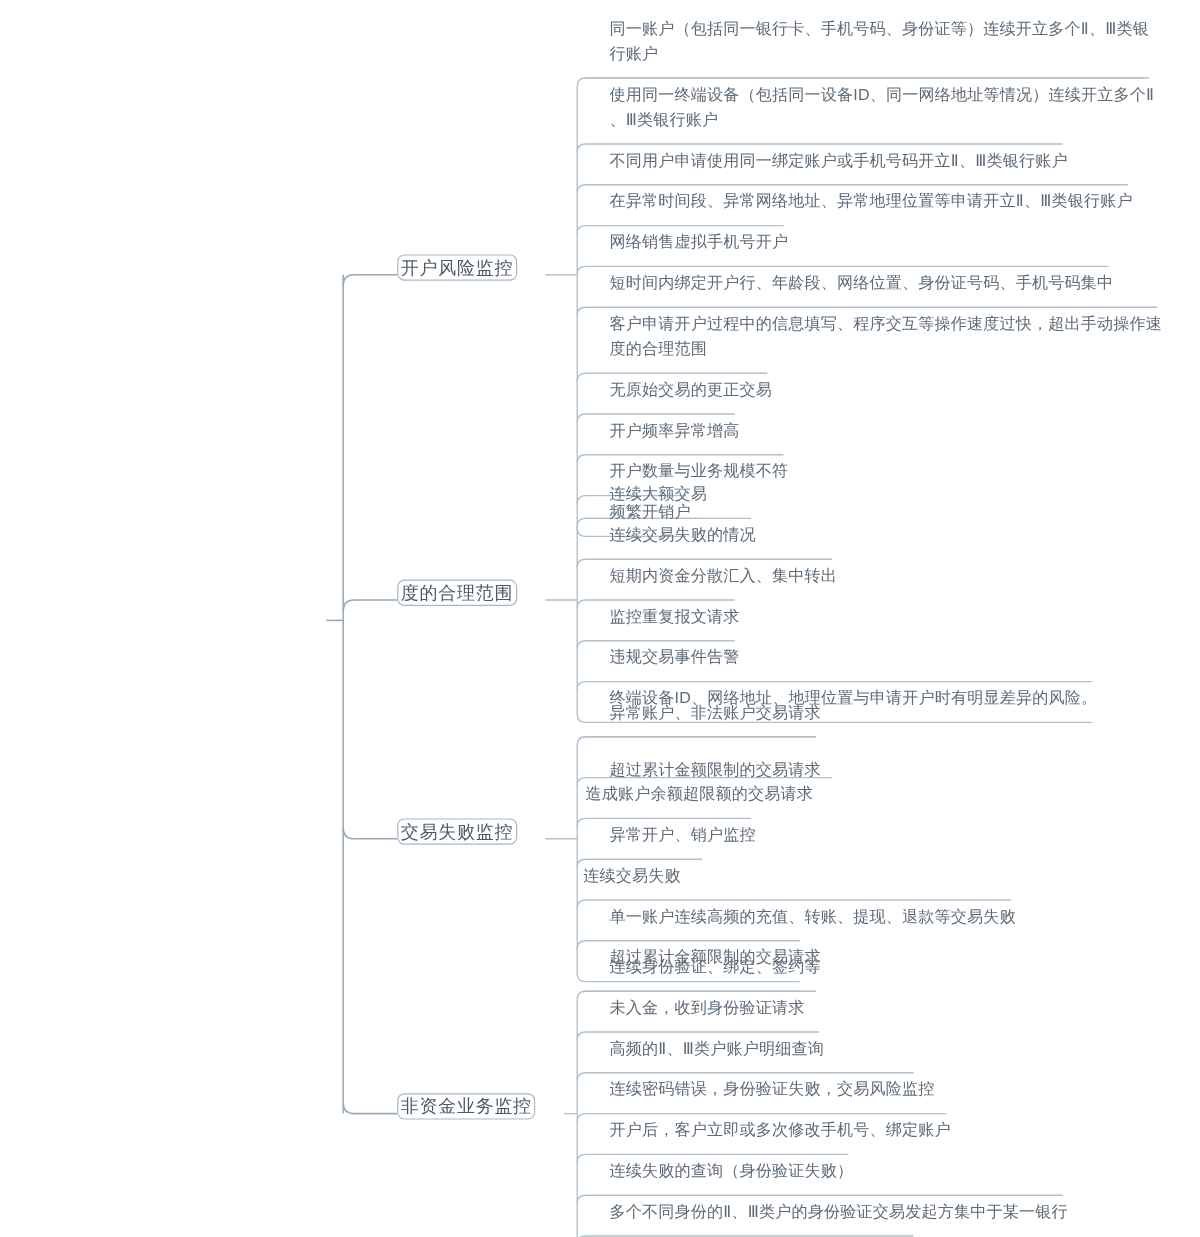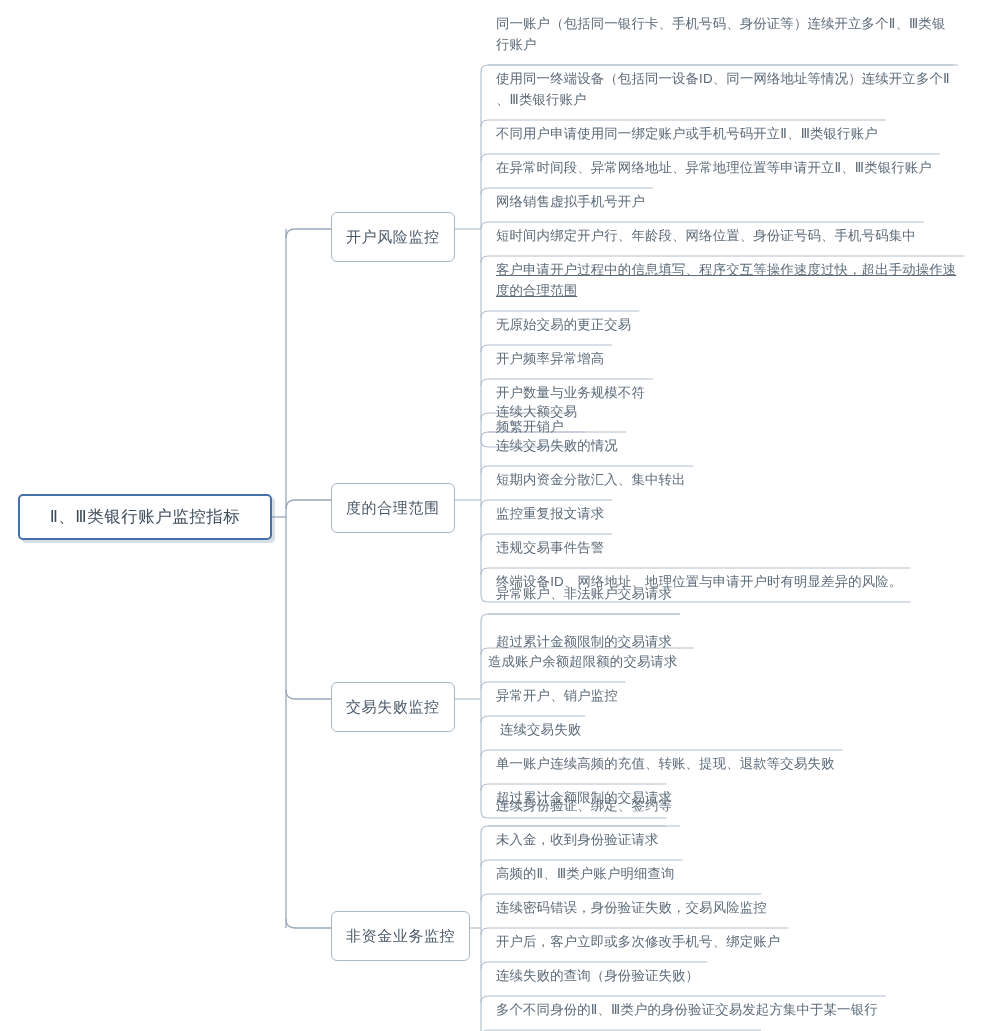--- a/index.html
+++ b/index.html
@@ -53,43 +53,44 @@
     justify-content: center;
     color: #3f4e5e;
     font-size: 16.5px;
     letter-spacing: 0.5px;
     white-space: nowrap;
   }
 
   
   .branch-node {
     position: absolute;
-    height: 50px;
+    height: 22px;
     border: 1px solid #a9b8c7;
     border-radius: 6px;
     background: #ffffff;
     display: flex;
     align-items: center;
     justify-content: center;
     color: #4c5a68;
     font-size: 15px;
     letter-spacing: 0.6px;
     white-space: nowrap;
-    padding: 0 14px;
+    padding: 0 2px;
   }
 
   
   .leaf {
     position: absolute;
     color: #5d6b79;
     font-size: 13.4px;
     line-height: 21px;
     letter-spacing: 0.15px;
     white-space: pre-line;
     padding: 0 2px 2px 2px;
+    margin-left: 12px;
   }
 </style>
 </head>
 <body>
 
 <div id="mindmap">
 
   <svg id="wires" viewBox="0 0 1000 1031">
       <path d="M 481 72 L 481 440"></path>
       <path d="M 488 65 L 953.4375 65"></path>
@@ -136,23 +137,20 @@
       <path d="M 481 969 Q 481 962 488 962 L 707.109375 962"></path>
       <path d="M 481 1003 Q 481 996 488 996 L 885.734375 996"></path>
       <path d="M 481 1037 Q 481 1030 488 1030 L 761.28125 1030"></path>
       <path d="M 481 1057 Q 481 1064 488 1064 L 761.28125 1064"></path>
       <path d="M 470.203125 928 L 481 928"></path>
       <path d="M 286 919 Q 286 928 295 928 L 331 928" class="trunk"></path>
       <path d="M 286 229 L 286 928" class="trunk"></path>
       <path d="M 272 517 L 286 517" class="trunk"></path>
     </svg>
 
-  <div class="root-node">
-    <span>Ⅱ、Ⅲ类银行账户监控指标</span>
-  </div>
 
   <div id="branches">
       <div class="branch-node" style="left: 331px; top: 212px;">
         <span>开户风险监控</span>
       </div>
       <div class="branch-node" style="left: 331px; top: 483px;">
         <span>度的合理范围</span>
       </div>
       <div class="branch-node" style="left: 331px; top: 682px; justify-content: flex-end;">
         <span>交易失败监控</span>
@@ -163,37 +161,37 @@
     </div>
   <div id="leaves">
       <div class="leaf" style="left: 494px; top: 13px;">同一账户（包括同一银行卡、手机号码、身份证等）连续开立多个Ⅱ、Ⅲ类银
 行账户</div>
       <div class="leaf" style="left: 494px; top: 68px;">使用同一终端设备（包括同一设备ID、同一网络地址等情况）连续开立多个Ⅱ
 、Ⅲ类银行账户</div>
       <div class="leaf" style="left: 494px; top: 123px;">不同用户申请使用同一绑定账户或手机号码开立Ⅱ、Ⅲ类银行账户</div>
       <div class="leaf" style="left: 494px; top: 157px;">在异常时间段、异常网络地址、异常地理位置等申请开立Ⅱ、Ⅲ类银行账户</div>
       <div class="leaf" style="left: 494px; top: 191px;">网络销售虚拟手机号开户</div>
       <div class="leaf" style="left: 494px; top: 225px;">短时间内绑定开户行、年龄段、网络位置、身份证号码、手机号码集中</div>
-      <div class="leaf" style="left: 494px; top: 259px; text-decoration: underline;">客户申请开户过程中的信息填写、程序交互等操作速度过快，超出手动操作速
+      <div class="leaf" style="left: 494px; top: 259px;">客户申请开户过程中的信息填写、程序交互等操作速度过快，超出手动操作速
 度的合理范围</div>
       <div class="leaf" style="left: 494px; top: 314px;">无原始交易的更正交易</div>
       <div class="leaf" style="left: 494px; top: 348px;">开户频率异常增高</div>
       <div class="leaf" style="left: 494px; top: 382px;">开户数量与业务规模不符</div>
       <div class="leaf" style="left: 494px; top: 416px;">频繁开销户</div>
       <div class="leaf" style="left: 494px; top: 401px;">连续大额交易</div>
       <div class="leaf" style="left: 494px; top: 435px;">连续交易失败的情况</div>
       <div class="leaf" style="left: 494px; top: 469px;">短期内资金分散汇入、集中转出</div>
       <div class="leaf" style="left: 494px; top: 503px;">监控重复报文请求</div>
       <div class="leaf" style="left: 494px; top: 537px;">违规交易事件告警</div>
       <div class="leaf" style="left: 494px; top: 571px;">终端设备ID、网络地址、地理位置与申请开户时有明显差异的风险。</div>
       <div class="leaf" style="left: 494px; top: 583px; text-align: center;">异常账户、非法账户交易请求</div>
       <div class="leaf" style="left: 494px; top: 631px;">超过累计金额限制的交易请求</div>
-      <div class="leaf" style="left: 486px; top: 651px;">造成账户余额超限额的交易请求</div>
+      <div class="leaf" style="left: 474px; top: 651px;">造成账户余额超限额的交易请求</div>
       <div class="leaf" style="left: 494px; top: 685px;">异常开户、销户监控</div>
-      <div class="leaf" style="left: 498px; top: 719px;">连续交易失败</div>
+      <div class="leaf" style="left: 472px; top: 719px;">连续交易失败</div>
       <div class="leaf" style="left: 494px; top: 753px;">单一账户连续高频的充值、转账、提现、退款等交易失败</div>
       <div class="leaf" style="left: 494px; top: 787px;">超过累计金额限制的交易请求</div>
       <div class="leaf" style="left: 494px; top: 795px;">连续身份验证、绑定、签约等</div>
       <div class="leaf" style="left: 494px; top: 829px;">未入金，收到身份验证请求</div>
       <div class="leaf" style="left: 494px; top: 863px; text-align: center;">高频的Ⅱ、Ⅲ类户账户明细查询</div>
       <div class="leaf" style="left: 494px; top: 897px;">连续密码错误，身份验证失败，交易风险监控</div>
       <div class="leaf" style="left: 494px; top: 931px;">开户后，客户立即或多次修改手机号、绑定账户</div>
       <div class="leaf" style="left: 494px; top: 965px; text-align: right;">连续失败的查询（身份验证失败）</div>
       <div class="leaf" style="left: 494px; top: 999px;">多个不同身份的Ⅱ、Ⅲ类户的身份验证交易发起方集中于某一银行</div>
     </div>

